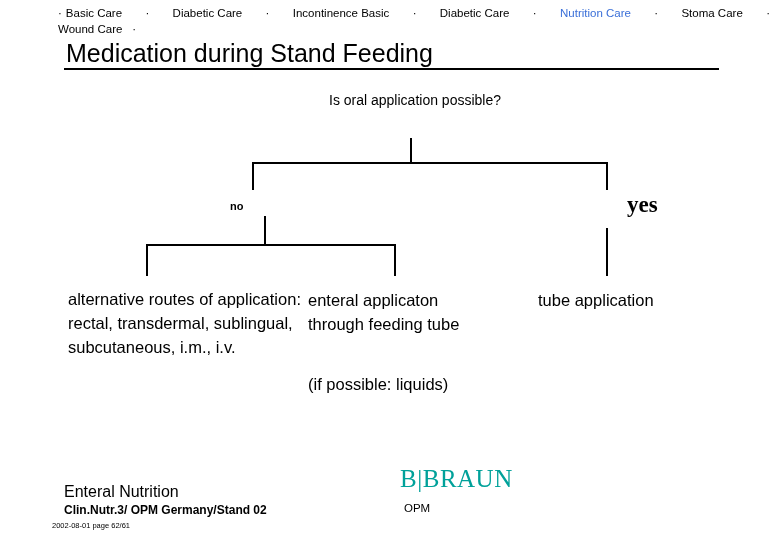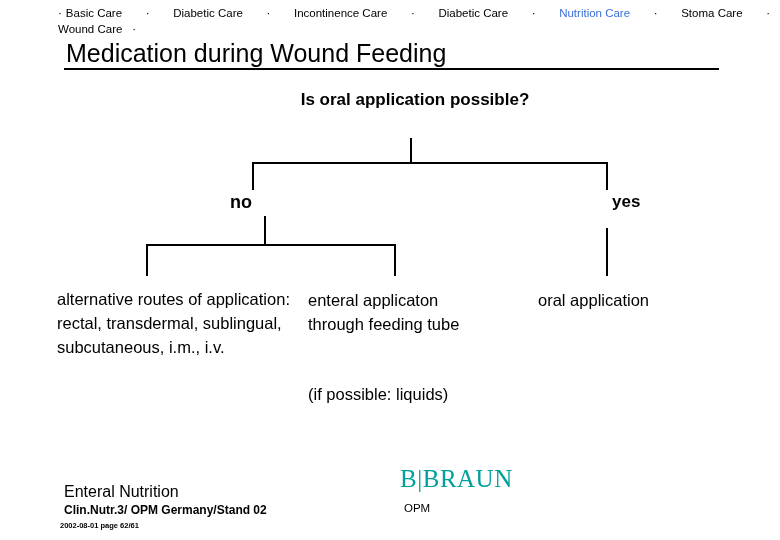--- a/index.html
+++ b/index.html
@@ -68,22 +68,22 @@
     background: #000000;
   }
 
   
   .question {
     position: absolute;
     left: 240px;
     top: 89px;
     width: 350px;
     text-align: center;
-    font-size: 17px;
-    font-weight: bold;
+    font-size: 14px;
+    font-weight: normal;
     line-height: 22px;
   }
 
   .vline {
     position: absolute;
     background: #000000;
     width: 2px;
   }
   .hline {
     position: absolute;
@@ -104,63 +104,64 @@
   
   .bar-no    { left: 146px; top: 244px; width: 250px; }
   .drop-a    { left: 146px; top: 244px; height: 32px; }
   .drop-b    { left: 394px; top: 244px; height: 32px; }
   
   .stem-yes  { left: 606px; top: 228px; height: 48px; }
 
   .label-no {
     position: absolute;
     left: 230px;
+    top: 200px;
+    font-size: 11px;
+    font-weight: bold;
+  }
+  .label-yes {
+    position: absolute;
+    left: 627px;
     top: 192px;
-    font-size: 18px;
+    font-size: 23px;
     font-weight: bold;
-  }
-  .label-yes {
-    position: absolute;
-    left: 612px;
-    top: 192px;
-    font-size: 17px;
-    font-weight: bold;
+    font-family: Liberation Serif, serif;
   }
 
   .leaf {
     position: absolute;
     font-size: 16.5px;
     line-height: 24px;
     color: #000000;
   }
-  .leaf-left   { left: 57px;  top: 287px; width: 250px; }
+  .leaf-left   { left: 68px;  top: 287px; width: 250px; }
   .leaf-mid    { left: 308px; top: 288px; width: 190px; }
-  .leaf-mid-2  { left: 308px; top: 372px; width: 230px; margin-top: 10px; }
+  .leaf-mid-2  { left: 308px; top: 372px; width: 230px; }
   .leaf-right  { left: 538px; top: 288px; width: 200px; }
 
   
   .footer-heading {
     position: absolute;
     left: 64px;
     top: 483px;
     font-size: 16px;
   }
   .footer-line1 {
     position: absolute;
     left: 64px;
     top: 503px;
     font-size: 12px;
     font-weight: bold;
   }
   .footer-line2 {
     position: absolute;
-    left: 60px;
+    left: 52px;
     top: 521px;
     font-size: 7.5px;
-    font-weight: bold;
+    font-weight: normal;
   }
   .logo {
     position: absolute;
     left: 400px;
     top: 465px;
     font-family: "Liberation Serif", serif;
     font-size: 25px;
     letter-spacing: 0.5px;
     color: #00a19a;
   }
@@ -182,21 +183,21 @@
   <div class="nav-row">
     <span class="nav-sep nav-dot-lead">·</span>
     <a class="nav-item" href="#">Basic Care</a>
     <span class="nav-gap-1"></span>
     <span class="nav-sep">·</span>
     <span class="nav-gap-1"></span>
     <a class="nav-item" href="#">Diabetic Care</a>
     <span class="nav-gap-1"></span>
     <span class="nav-sep">·</span>
     <span class="nav-gap-1"></span>
-    <a class="nav-item" href="#">Incontinence Care</a>
+    <a class="nav-item" href="#">Incontinence Basic</a>
     <span class="nav-gap-1"></span>
     <span class="nav-sep">·</span>
     <span class="nav-gap-1"></span>
     <a class="nav-item" href="#">Diabetic Care</a>
     <span class="nav-gap-1"></span>
     <span class="nav-sep">·</span>
     <span class="nav-gap-1"></span>
     <a class="nav-item active" href="#">Nutrition Care</a>
     <span class="nav-gap-1"></span>
     <span class="nav-sep">·</span>
@@ -205,21 +206,21 @@
     <span class="nav-gap-1"></span>
     <span class="nav-sep">·</span>
   </div>
   <div class="nav-row">
     <a class="nav-item" href="#">Wound Care</a>
     <span class="nav-gap-2"></span>
     <span class="nav-sep">·</span>
   </div>
 </div>
 
-<div class="title">Medication during Wound Feeding</div>
+<div class="title">Medication during Stand Feeding</div>
 <div class="title-rule"></div>
 
 <div class="question">Is oral application possible?</div>
 
 <div class="vline stem"></div>
 <div class="hline bar-top"></div>
 <div class="vline drop-no"></div>
 <div class="vline drop-yes"></div>
 
 <div class="label-no">no</div>
@@ -227,21 +228,21 @@
 
 <div class="vline stem-no"></div>
 <div class="hline bar-no"></div>
 <div class="vline drop-a"></div>
 <div class="vline drop-b"></div>
 <div class="vline stem-yes"></div>
 
 <div class="leaf leaf-left">alternative routes of application: rectal, transdermal, sublingual, subcutaneous,  i.m., i.v.</div>
 <div class="leaf leaf-mid">enteral applicaton through feeding tube</div>
 <div class="leaf leaf-mid-2">(if possible: liquids)</div>
-<div class="leaf leaf-right">oral application</div>
+<div class="leaf leaf-right">tube application</div>
 
 <div class="footer-heading">Enteral Nutrition</div>
 <div class="footer-line1">Clin.Nutr.3/ OPM  Germany/Stand 02</div>
 <div class="footer-line2">2002-08-01   page 62/61</div>
 
 <div class="logo">
   <span>B</span><span class="sep">|</span><span>BRAUN</span>
 </div>
 <div class="opm">OPM</div>
 

